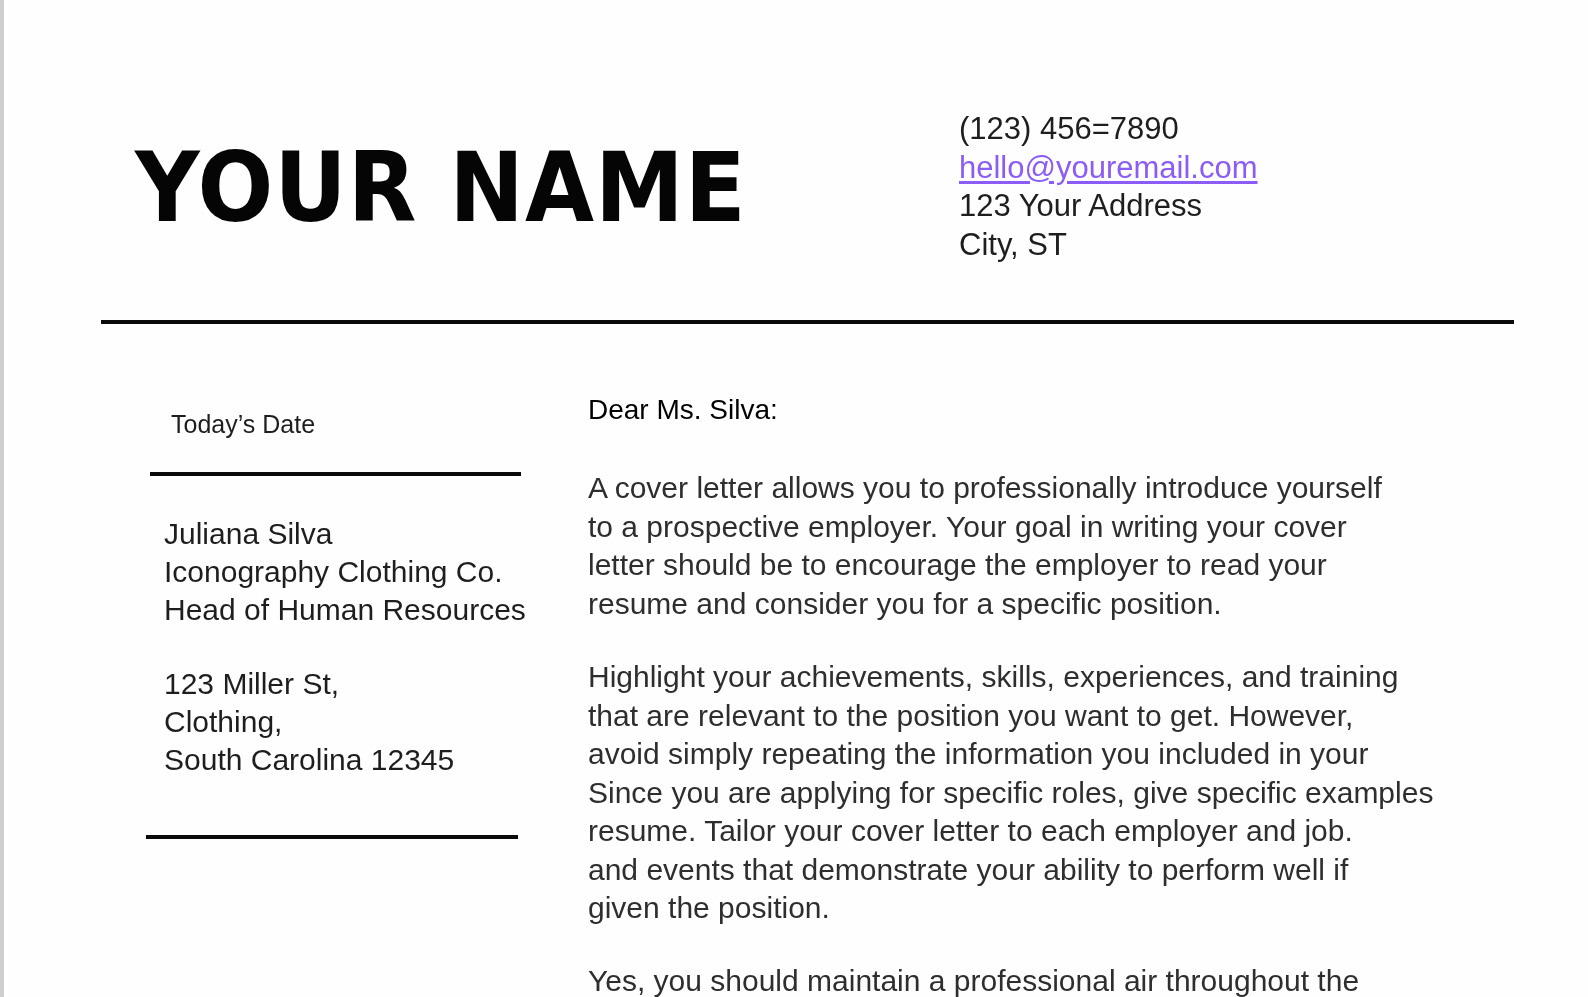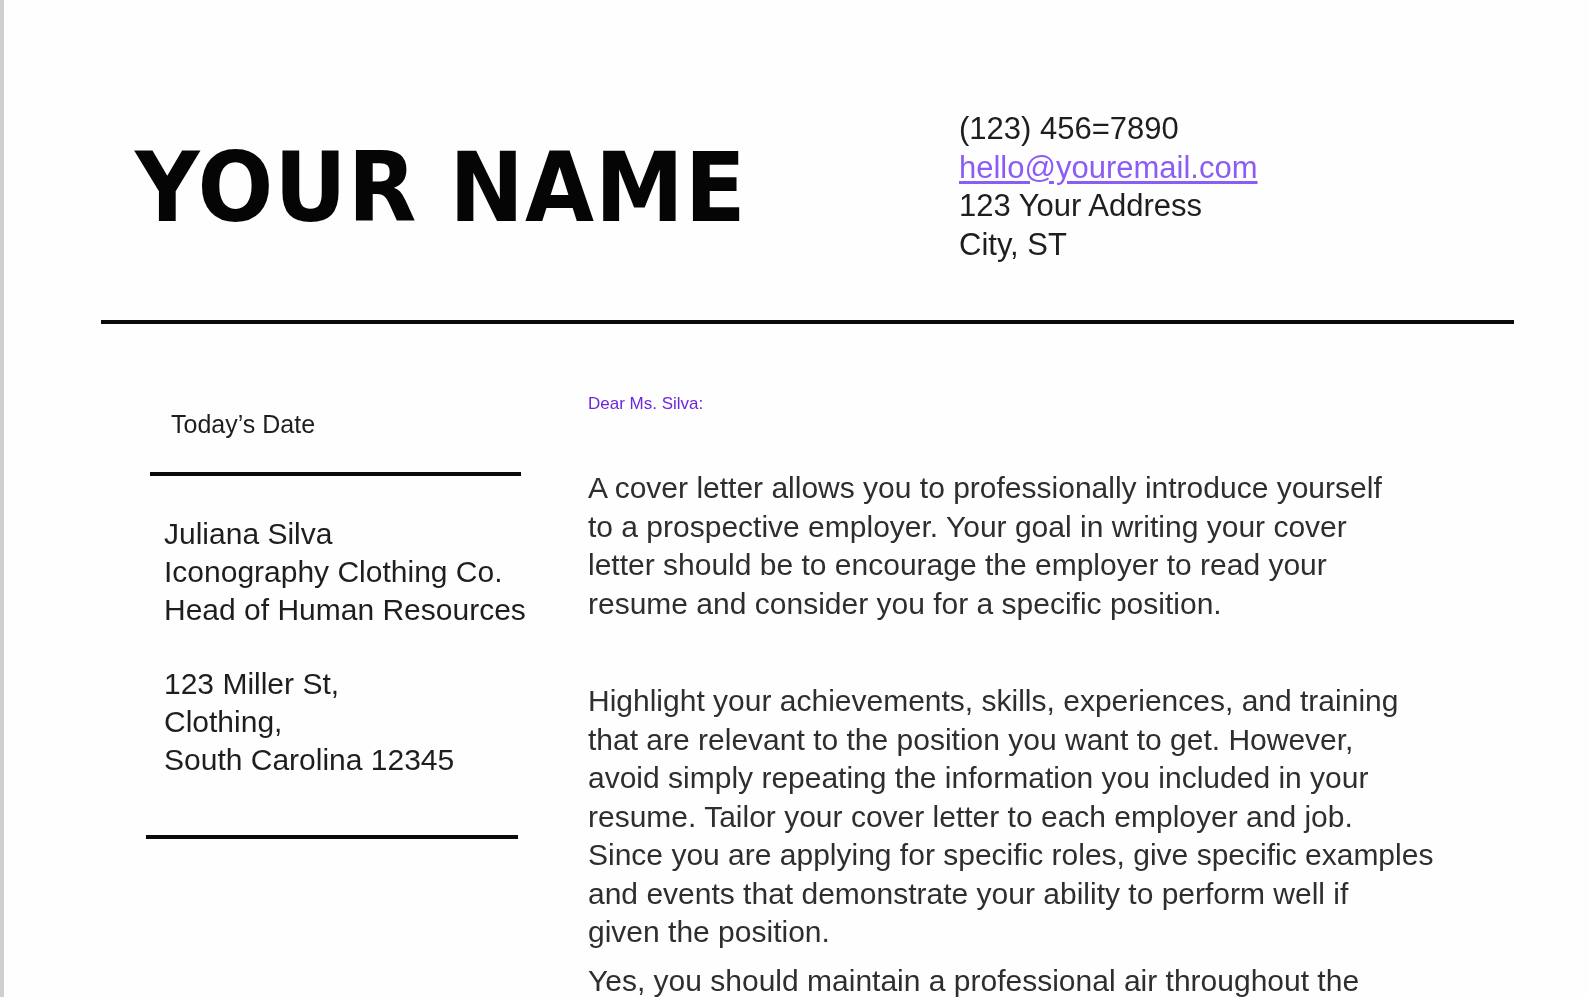--- a/index.html
+++ b/index.html
@@ -43,30 +43,30 @@
 
     .recipient {
       position: absolute; left: 160px; top: 515px;
       font-size: 30px; color: #1e1e1e; line-height: 38px;
     }
     .recipient div { white-space: nowrap; }
     .recipient .gap { height: 36px; }
 
     .salutation {
       position: absolute; left: 584px; top: 394px;
-      font-size: 17px; color: #6d28d9; white-space: nowrap;
+      font-size: 28px; color: #000000; white-space: nowrap;
     }
 
     .body-text {
       position: absolute; left: 584px; width: 800px;
       font-size: 30px; color: #2e2e2e; line-height: 38.5px;
     }
     .body-text div { white-space: nowrap; }
     .p1 { top: 469px; }
-    .p2 { top: 658px; margin-top: 24px; }
+    .p2 { top: 658px; }
     .p3 { top: 962px; }
   </style>
 </head>
 <body>
 
 <div class="left-edge"></div>
 
 <div class="page">
 
   <h1 class="name-heading">YOUR NAME</h1>
@@ -102,22 +102,22 @@
     <div>A cover letter allows you to professionally introduce yourself</div>
     <div>to a prospective employer. Your goal in writing your cover</div>
     <div>letter should be to encourage the employer to read your</div>
     <div>resume and consider you for a specific position.</div>
   </div>
 
   <div class="body-text p2">
     <div>Highlight your achievements, skills, experiences, and training</div>
     <div>that are relevant to the position you want to get. However,</div>
     <div>avoid simply repeating the information you included in your</div>
+    <div>Since you are applying for specific roles, give specific examples</div>
     <div>resume. Tailor your cover letter to each employer and job.</div>
-    <div>Since you are applying for specific roles, give specific examples</div>
     <div>and events that demonstrate your ability to perform well if</div>
     <div>given the position.</div>
   </div>
 
   <div class="body-text p3">
     <div>Yes, you should maintain a professional air throughout the</div>
   </div>
 
 </div>
 

